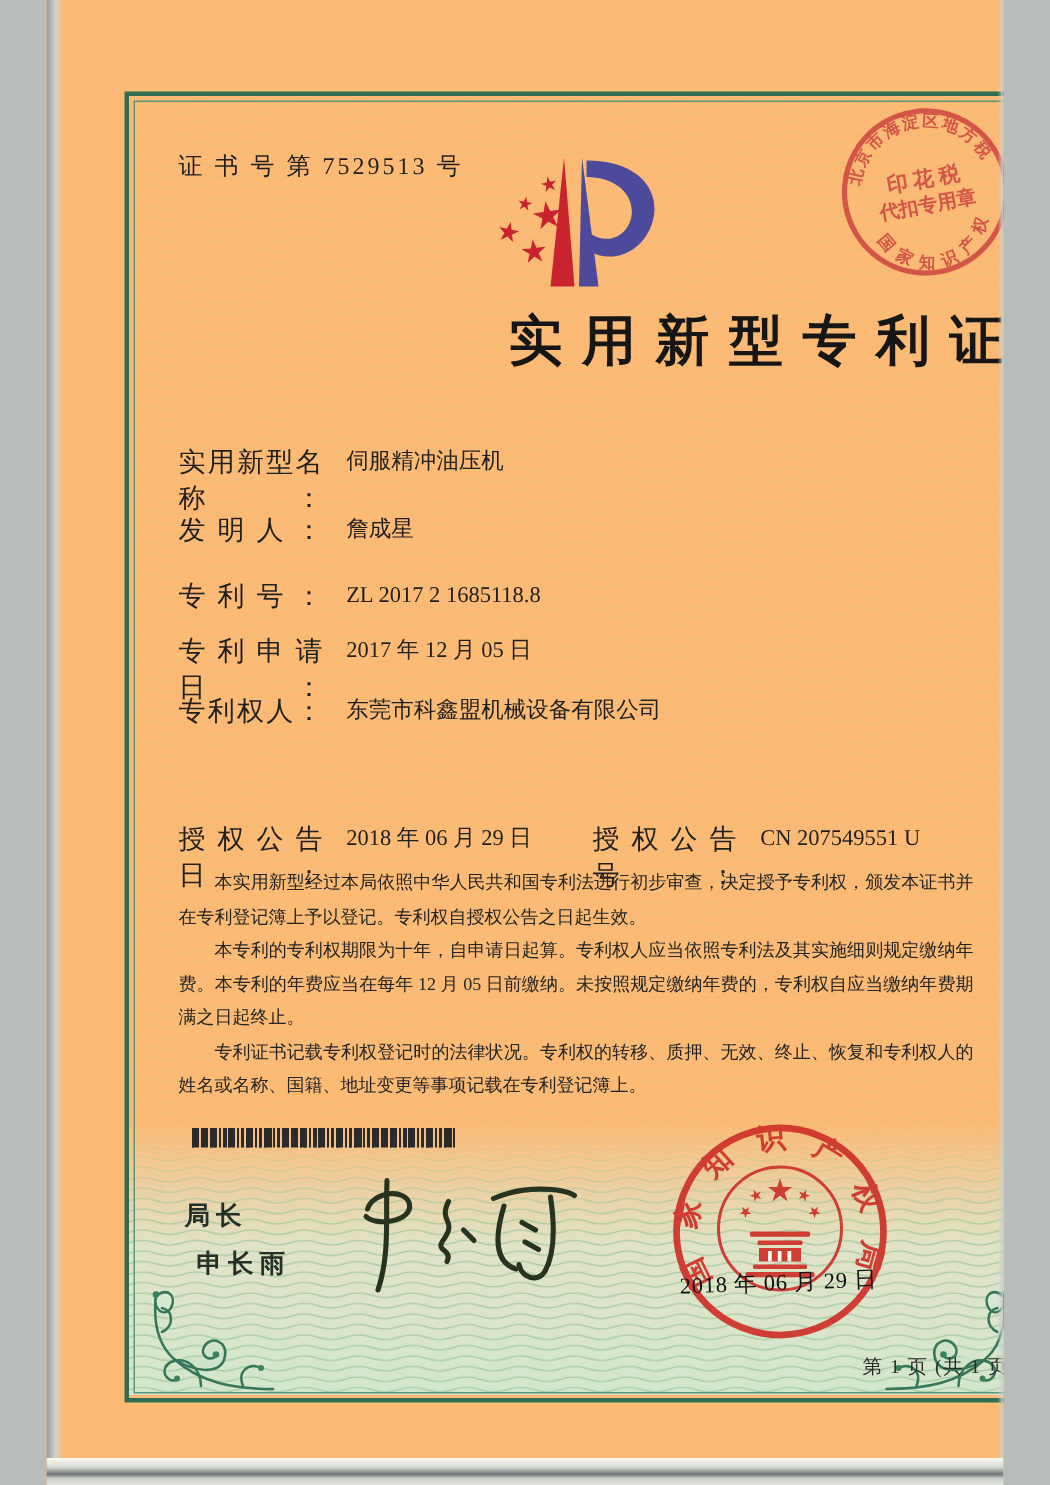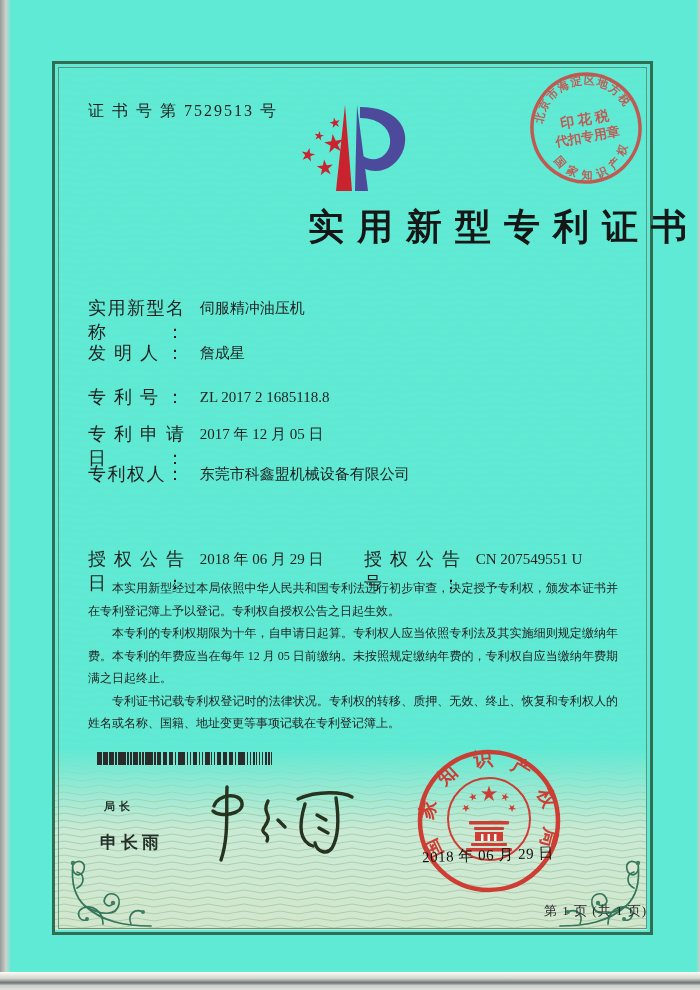--- a/index.html
+++ b/index.html
@@ -1,17 +1,17 @@
 <!DOCTYPE html>
 <html><head>
 <meta charset="utf-8">
 <style>
   html,body{margin:0;padding:0;background:#b9bdba;}
-  .page{position:relative;width:700px;height:990px;margin:0 auto;
-        background:#5eead4;overflow:hidden;
+  .page{position:relative;width:638px;height:990px;margin:0 auto;
+        background:#fdba74;overflow:hidden;
         font-family:"Liberation Serif","DejaVu Serif",serif;color:#1f1f1f;}
   
   .edge-left{position:absolute;left:0;top:0;bottom:0;width:11px;
       background:linear-gradient(90deg,#969c9b,#cfd2cc 55%,rgba(255,255,255,0));z-index:9;}
   .edge-bottom{position:absolute;left:0;right:0;bottom:0;height:18px;
       background:linear-gradient(#fcfbf4 0%,#d4d7d1 35%,#6d7476 60%,#caccc7 75%,#e3e5e0 100%);z-index:9;}
   .edge-right{position:absolute;right:0;top:0;bottom:0;width:4px;
       background:linear-gradient(270deg,#cdd0ca,rgba(255,255,255,0));z-index:9;}
   
   .frame{position:absolute;left:52px;top:61px;width:595px;height:868px;
@@ -36,21 +36,21 @@
   
   .paras{position:absolute;left:88px;top:577px;width:530px;font-size:12px;
       line-height:22.5px;text-align:justify;z-index:4;color:#242424;}
   .paras p{margin:0;text-indent:2em;}
   
   .barcode{position:absolute;left:97px;top:752px;width:176px;height:13px;z-index:4;
       background:
         repeating-linear-gradient(90deg,#2b2b2b 0 1.5px,rgba(0,0,0,0) 1.5px 3px),
         repeating-linear-gradient(90deg,#2b2b2b 0 1px,rgba(0,0,0,0) 1px 7.5px),
         repeating-linear-gradient(90deg,#2b2b2b 0 2.5px,rgba(0,0,0,0) 2.5px 12px);}
-  .director-title{position:absolute;left:104px;top:799px;font-size:11px;letter-spacing:4px;
+  .director-title{position:absolute;left:92px;top:799px;font-size:17px;letter-spacing:4px;
       font-family:Liberation Mono, monospace;font-weight:600;color:#26302a;z-index:4;}
   .director-name{position:absolute;left:100px;top:831px;font-size:17px;letter-spacing:4px;
       font-family:Liberation Mono, monospace;font-weight:600;color:#26302a;z-index:4;}
   .sig{position:absolute;left:198px;top:780px;z-index:4;}
   .seal{position:absolute;left:413px;top:745px;z-index:5;opacity:.95;}
   .seal-date{position:absolute;left:412px;top:846px;width:152px;text-align:center;
       font-size:15px;letter-spacing:.5px;color:#101010;transform:rotate(-2deg);z-index:6;}
   .footer{position:absolute;left:52px;top:902px;width:595px;text-align:right;
       font-size:13px;letter-spacing:1px;z-index:4;color:#2a2a2a;}
   .ornament{position:absolute;z-index:2;}

